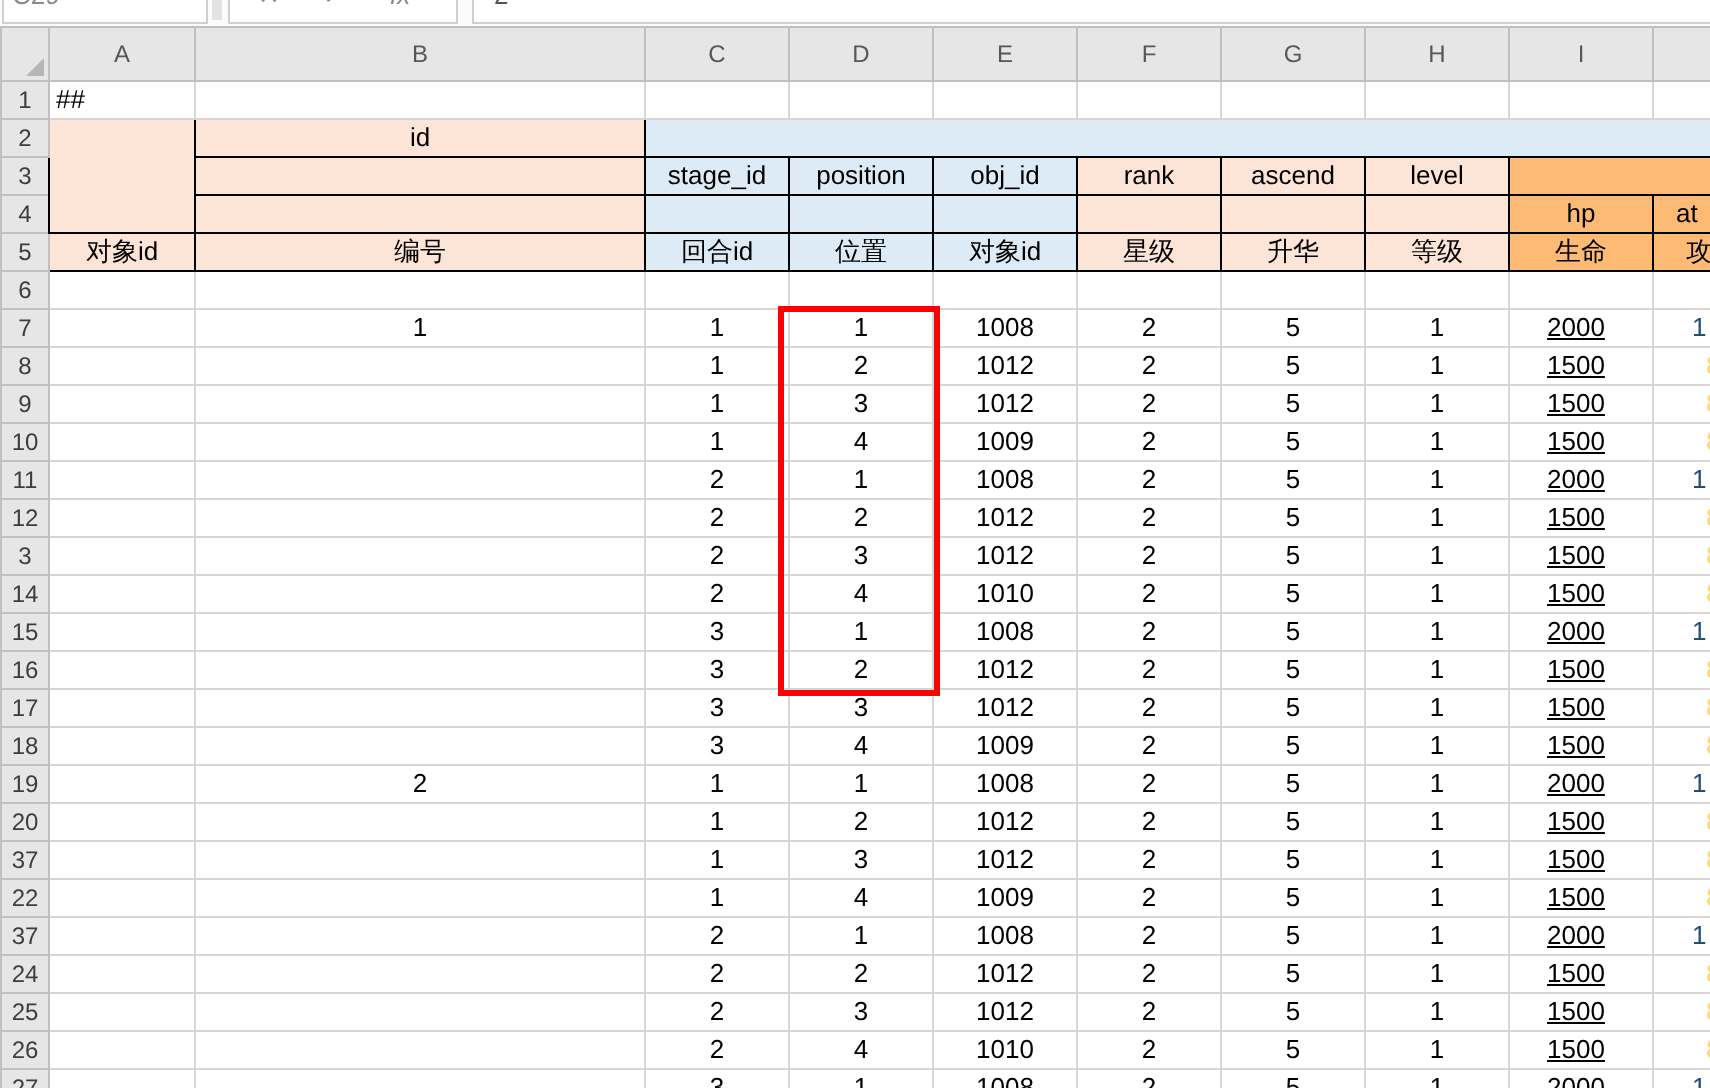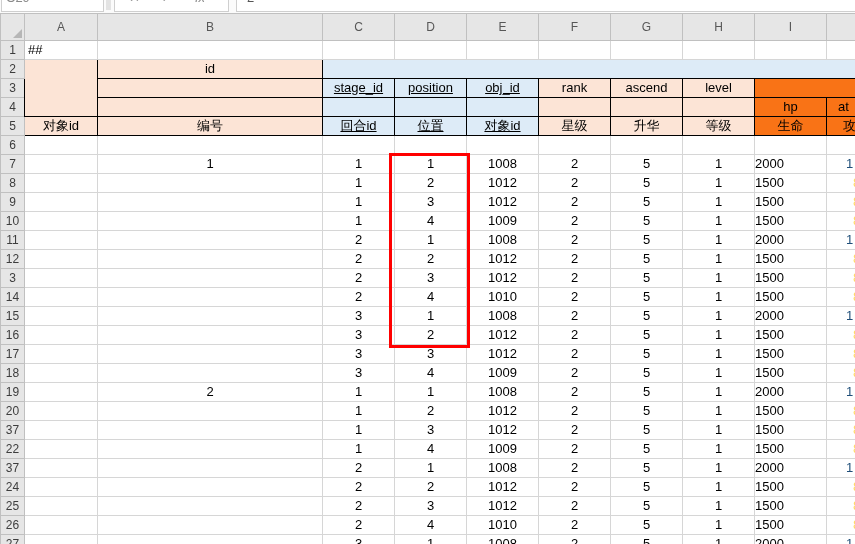--- a/index.html
+++ b/index.html
@@ -17,24 +17,24 @@
   table{border-collapse:collapse;table-layout:fixed;width:898px;}
   td,th{padding:0;margin:0;overflow:hidden;white-space:nowrap;font-weight:normal;box-sizing:border-box;}
   tr.hdr{height:27px;}
   tr.r{height:19px;}
   th.corner,th.colhdr{background:#e6e6e6;border:1px solid #c0c0c0;color:#575757;font-size:12px;text-align:center;position:relative;}
   th.rowhdr{background:#e6e6e6;border:1px solid #c0c0c0;color:#3d3d3d;font-size:12px;text-align:center;}
   .tri{position:absolute;right:2px;bottom:2px;width:0;height:0;border-left:9px solid transparent;border-bottom:9px solid #b6b6b6;}
   td{border:1px solid #d6d6d6;font-size:13px;color:#000;text-align:center;line-height:18px;}
   td.hb{border:1px solid #000;}
   .peach{background:#FCE4D6;}
-  .blue{background:#DDEBF7;text-decoration:underline;}
-  .green{background:#f97316;}
+  .blue{background:#DDEBF7;}
+  .green{background:#fdba74;}
   .left{text-align:left;padding-left:3px;}
-  .right{text-align:left;padding-right:5px;}
+  .right{text-align:center;padding-right:5px;text-decoration:underline;}
   .jat{text-align:left;padding-left:11px;}
   .jgong{text-align:left;padding-left:16px;}
   td.jcell{text-align:left;}
   .j-navy{color:#1F4E79;margin-left:19px;}
   .j-yellow{color:#FFD966;margin-left:26px;}
   
   #redbox{position:absolute;left:389px;top:153px;width:81px;height:195px;border:3px solid #FF0000;box-sizing:border-box;z-index:5;pointer-events:none;}
 </style>
 </head>
 <body>

